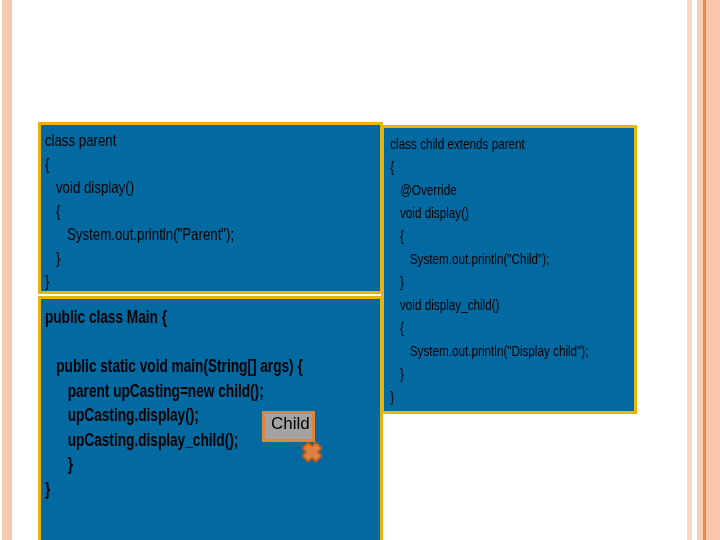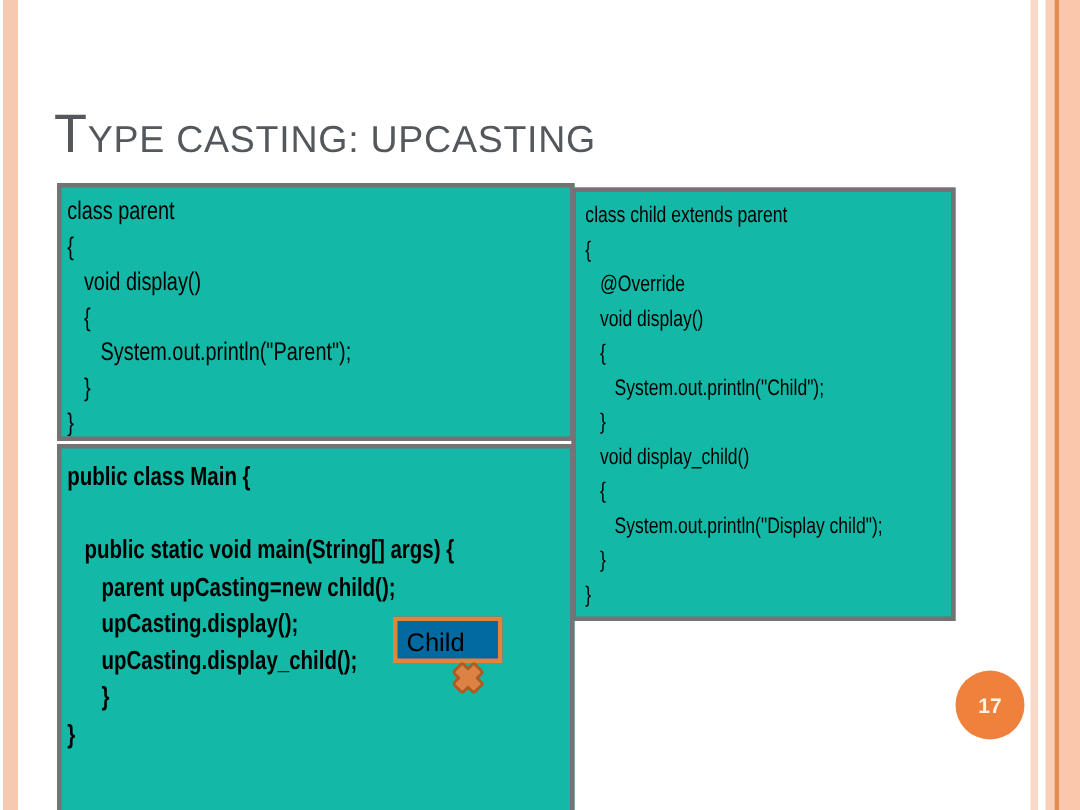--- a/index.html
+++ b/index.html
@@ -32,22 +32,22 @@
     line-height: 38px;
     letter-spacing: 0.5px;
     color: #54585C;
     white-space: nowrap;
   }
   .title::first-letter { font-size: 36px; }
 
   
   .code-box {
     position: absolute;
-    background: #14b8a6;
-    border: 3px solid #737373;
+    background: #0369a1;
+    border: 3px solid #eab308;
     overflow: hidden;
   }
   .box-parent { left: 38px;  top: 122px; width: 345px; height: 172px; }
   .box-main   { left: 38px;  top: 296px; width: 345px; height: 256px; }
   .box-child  { left: 381px; top: 125px; width: 256px; height: 289px; }
 
   .code-box pre {
     font-family: "Liberation Sans", sans-serif;
     white-space: pre;
     color: #000000;
@@ -57,27 +57,27 @@
   }
   .box-parent pre { font-size: 17px;   line-height: 23.5px; padding: 4px 0 0 5px; }
   .box-main   pre { font-size: 17.5px; line-height: 24.5px; padding: 6px 0 0 5px; font-weight: bold; }
   .box-child  pre { font-size: 15px;   line-height: 23px;   padding: 4px 0 0 8px; }
 
   
   .callout {
     position: absolute;
     left: 262px;
     top: 411px;
-    width: 73px;
+    width: 53px;
     height: 31px;
-    background: #0369a1;
+    background: #a3a3a3;
     border: 3px solid #E2853C;
     z-index: 5;
     display: flex;
-    align-items: flex-end;
+    align-items: flex-start;
   }
   .callout span {
     font-size: 17px;
     color: #000000;
     padding-left: 6px;
   }
 
   
   .cross-icon {
     position: absolute;
@@ -111,21 +111,20 @@
 <body>
 
 <div class="slide">
 
   <div class="stripe stripe-left"></div>
   <div class="stripe stripe-r1"></div>
   <div class="stripe stripe-r2"></div>
   <div class="stripe stripe-r3"></div>
   <div class="stripe stripe-r4"></div>
 
-  <h1 class="title">TYPE CASTING: UPCASTING</h1>
 
   <div class="code-box box-parent">
     <pre>class parent
 {
    void display()
    {
       System.out.println("Parent");
    }
 }</pre>
   </div>
@@ -159,17 +158,14 @@
   <div class="callout">
     <span>Child</span>
   </div>
 
   <svg class="cross-icon" viewBox="0 0 24 24">
     <g transform="rotate(45 12 12)">
       <path d="M9.5,3 h5 a1.5,1.5 0 0 1 1.5,1.5 V8 h3.5 A1.5,1.5 0 0 1 21,9.5 v5 a1.5,1.5 0 0 1 -1.5,1.5 H16 v3.5 a1.5,1.5 0 0 1 -1.5,1.5 h-5 A1.5,1.5 0 0 1 8,19.5 V16 H4.5 A1.5,1.5 0 0 1 3,14.5 v-5 A1.5,1.5 0 0 1 4.5,8 H8 V4.5 A1.5,1.5 0 0 1 9.5,3 Z" fill="#DC8245" stroke="#AC5B22" stroke-width="1.8" stroke-linejoin="round"></path>
     </g>
   </svg>
 
-  <div class="page-badge">
-    <span>17</span>
-  </div>
 
 </div>
 
 </body></html>

